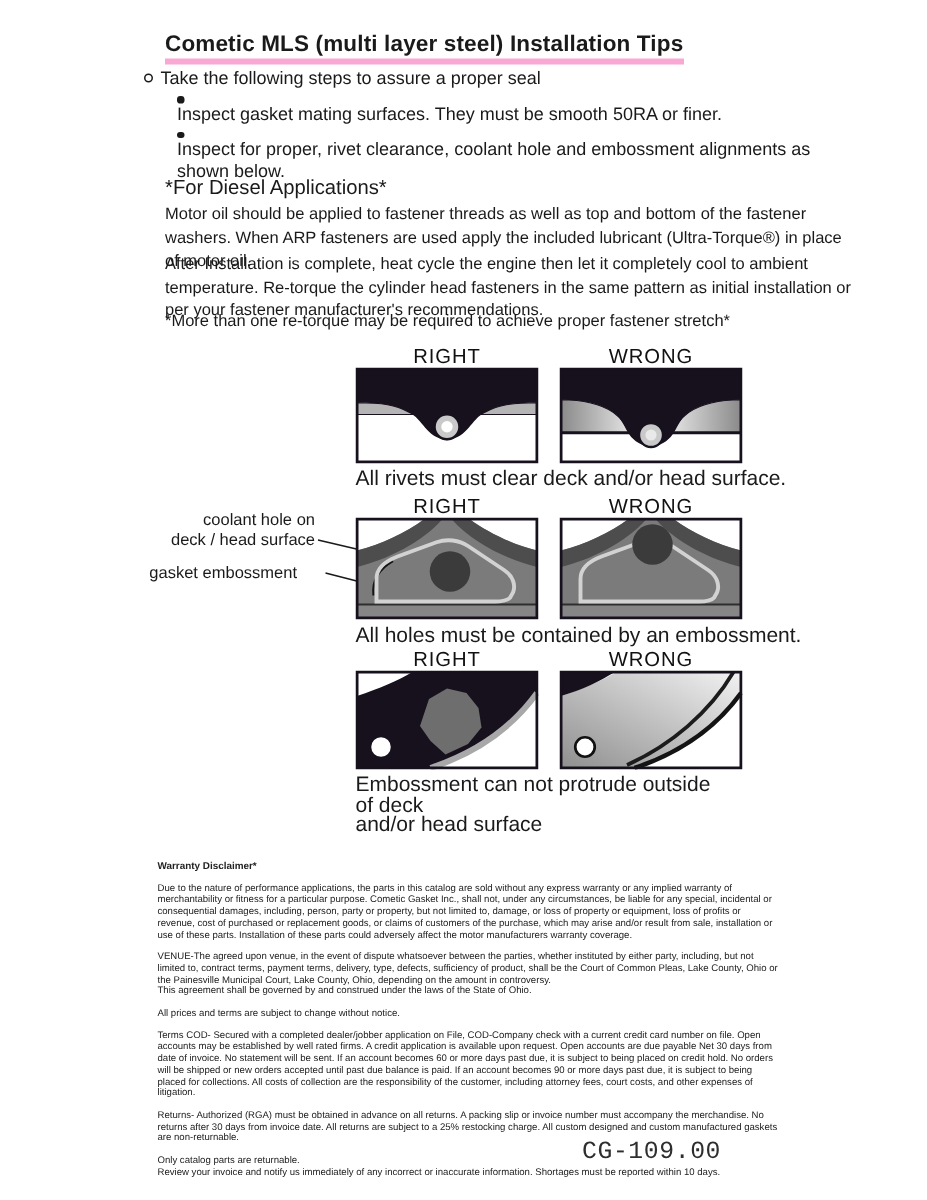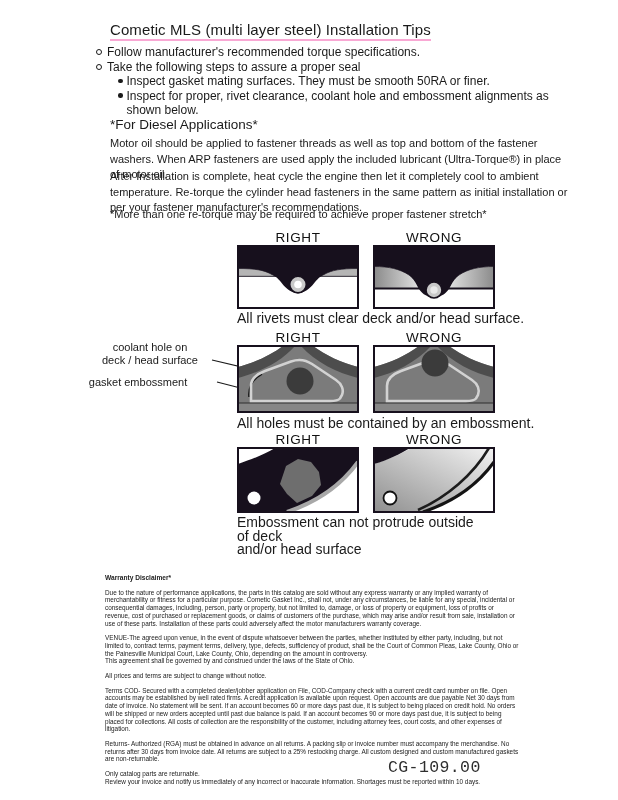--- a/index.html
+++ b/index.html
@@ -3,63 +3,59 @@
 <meta charset="utf-8">
 <style>
   html,body{margin:0;padding:0;background:#e8e8e8;}
   .page{
     position:relative;width:618px;height:800px;background:#ffffff;
     font-family:"Liberation Sans","DejaVu Sans",sans-serif;color:#1a1a1a;
     overflow:hidden;margin:0 auto;
   }
   .abs{position:absolute;}
   .doc-title{
-    left:110px;top:21px;font-size:15px;font-weight:normal;
-    border-bottom:2px solid #f9a8d4;padding-bottom:1px;letter-spacing:0.1px;
+    left:110px;top:21px;font-size:15px;font-weight:bold;
+    border-bottom:4px solid #f9a8d4;padding-bottom:1px;letter-spacing:0.1px;
   }
   .bullets{left:96px;top:45px;font-size:12px;line-height:14.6px;width:470px;}
   .b-row{display:flex;align-items:flex-start;}
   .b-dot{
     width:4px;height:4px;border:1.2px solid #1a1a1a;border-radius:50%;
     margin:4px 5px 0 0;flex:0 0 auto;
   }
-  .b-sub{margin-left:22px;}
+  .b-sub{margin-left:22px;flex-direction:column;}
   .b-fill{
     width:4.5px;height:4.5px;background:#1a1a1a;border-radius:50%;
     margin:4.5px 4px 0 0;flex:0 0 auto;
   }
   .sec-head{left:110px;top:117px;font-size:13.5px;font-weight:normal;}
   .para{left:110px;font-size:11px;line-height:15.5px;width:458px;}
   .diagrams{left:0;top:228px;width:618px;height:335px;}
   .dia-label{
     position:absolute;width:122px;text-align:center;font-size:13.5px;
     letter-spacing:0.6px;color:#111;
   }
   .panel{position:absolute;width:122px;display:block;}
   .dia-caption{position:absolute;left:237px;font-size:14px;line-height:13.5px;white-space:pre-line;}
   .callout{position:absolute;font-size:11px;line-height:12.5px;color:#1a1a1a;white-space:pre-line;}
-  .callout.r{text-align:center;}
+  .callout.r{text-align:right;}
   .leader-svg{position:absolute;left:0;top:0;pointer-events:none;}
   .disclaimer{left:105px;top:574px;width:414px;font-size:6.4px;line-height:7.7px;color:#222;}
   .disclaimer h4{margin:0 0 7px 0;font-size:6.6px;}
   .disclaimer p{margin:0 0 7px 0;white-space:pre-line;}
   .doc-code{left:388px;top:758px;font-size:16.5px;color:#2e2e2e;letter-spacing:0.4px;font-family:Liberation Mono, monospace;}
 </style>
 </head>
 <body>
 
 <div class="page">
 
   <div class="abs doc-title">Cometic MLS (multi layer steel) Installation Tips</div>
 
   <div class="abs bullets">
-    <div class="b-row">
-      <span class="b-dot"></span>
-      <span>Follow manufacturer's recommended torque specifications.</span>
-    </div>
     <div class="b-row">
       <span class="b-dot"></span>
       <span>Take the following steps to assure a proper seal</span>
     </div>
     <div class="b-row b-sub">
       <span class="b-fill"></span>
       <span>Inspect gasket mating surfaces.  They must be smooth 50RA or finer.</span>
     </div>
     <div class="b-row b-sub">
       <span class="b-fill"></span>

